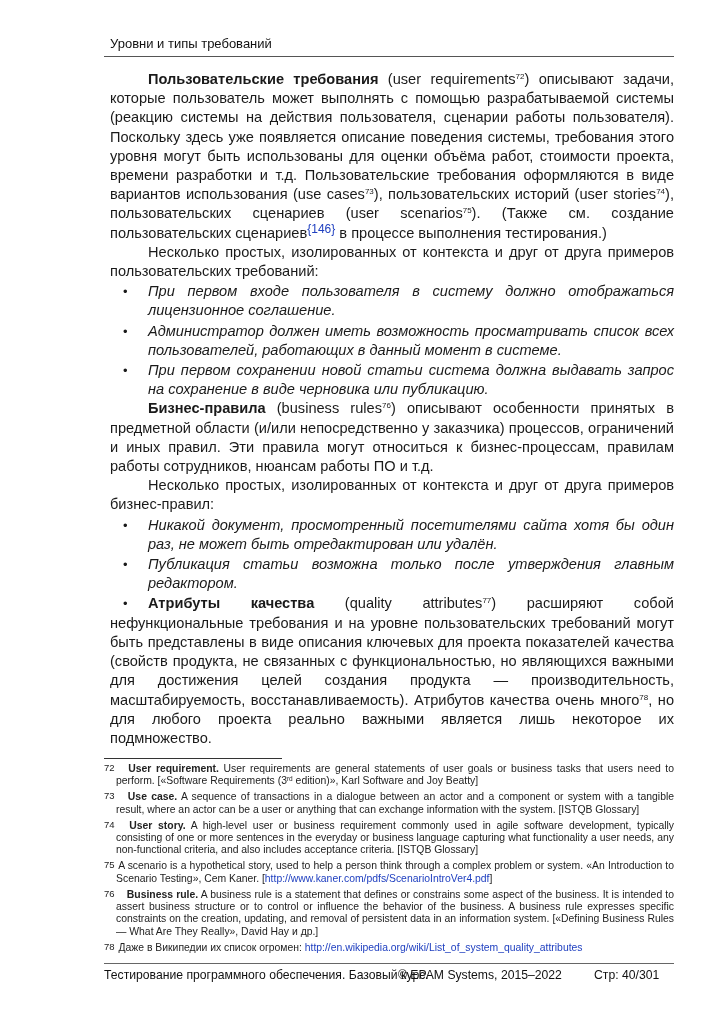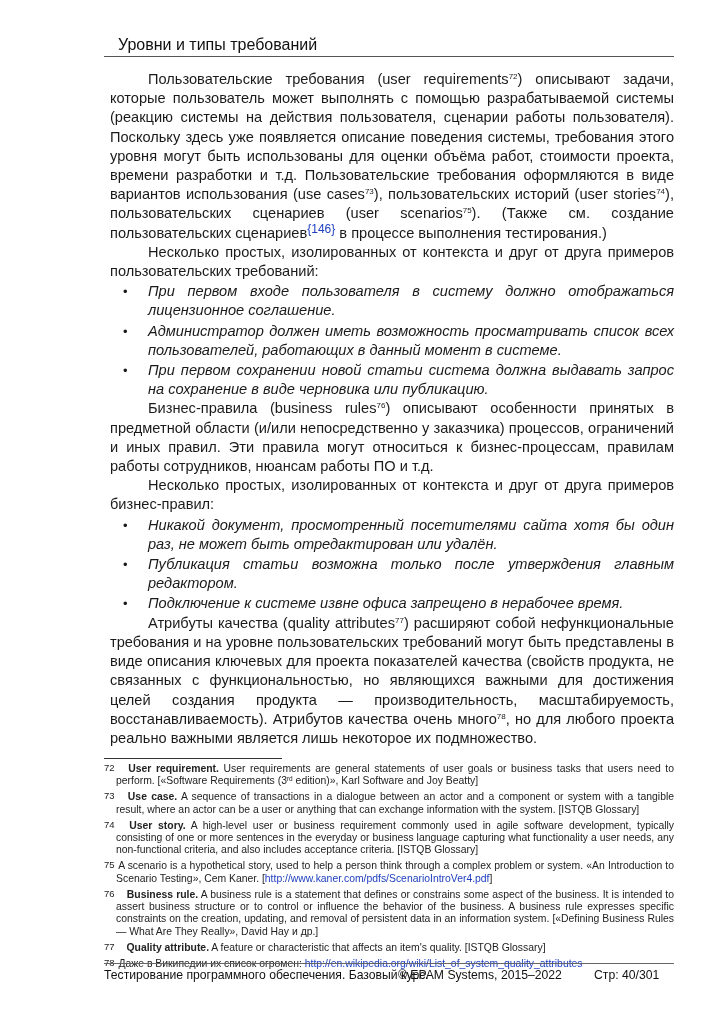--- a/index.html
+++ b/index.html
@@ -1,28 +1,28 @@
 <!DOCTYPE html>
 <html><head>
   <meta charset="utf-8">
   <style>
     html, body { margin: 0; padding: 0; background: #ffffff; }
     body { width: 725px; height: 1024px; position: relative; overflow: hidden;
            font-family: "Liberation Sans", sans-serif; color: #1a1a1a; }
     .page { position: absolute; left: 0; top: 0; width: 725px; height: 1024px; }
 
-    .running-header { position: absolute; left: 110px; top: 36px; font-size: 16px; color: #111; margin-left: 8px; }
+    .running-header { position: absolute; left: 110px; top: 36px; font-size: 13px; color: #111; }
     .header-rule { position: absolute; left: 104px; width: 570px; top: 56px; height: 0; border-top: 1px solid #555; }
 
     .body { position: absolute; left: 110px; width: 564px; top: 70px; font-size: 14.6px; line-height: 19.2px; }
     .body p { margin: 0; text-align: justify; }
     .body p.indent { text-indent: 38px; }
     .body p.section { }
     .body p.section-first { margin-top: 0; }
-    .term { font-weight: normal; }
+    .term { font-weight: bold; }
     sup.fn { font-size: 8px; vertical-align: 5px; line-height: 0; }
     sup.ref { font-size: 12px; vertical-align: 5px; line-height: 0; color: #3355cc; }
     ul.examples { margin: 0; padding: 0 0 0 38px; list-style: none; }
     ul.examples li { position: relative; font-style: italic; text-align: justify; margin-top: 1px; }
     ul.examples li .bullet { position: absolute; left: -25px; top: 0; font-style: normal; font-size: 13px; }
 
     .fn-rule { position: absolute; left: 104px; width: 178px; top: 758px; border-top: 1px solid #333; }
     .footnotes { position: absolute; left: 104px; width: 570px; top: 762px; font-size: 10.4px; line-height: 12.4px; color: #222; }
     .footnote { position: relative; padding-left: 12px; text-indent: -12px; margin-bottom: 2.5px; text-align: justify; }
     .fn-num { font-size: 9.5px; vertical-align: 1px; margin-right: 1px; }
@@ -51,34 +51,33 @@
       <li><span class="bullet">•</span><span>При первом входе пользователя в систему должно отображаться лицензионное соглашение.</span></li>
       <li><span class="bullet">•</span><span>Администратор должен иметь возможность просматривать список всех пользователей, работающих в данный момент в системе.</span></li>
       <li><span class="bullet">•</span><span>При первом сохранении новой статьи система должна выдавать запрос на сохранение в виде черновика или публикацию.</span></li>
     </ul>
 
     <p class="indent section"><span class="term">Бизнес-правила</span><span> (business rules</span><sup class="fn">76</sup><span>) описывают особенности принятых в предметной области (и/или непосредственно у заказчика) процессов, ограничений и иных правил. Эти правила могут относиться к бизнес-процессам, правилам работы сотрудников, нюансам работы ПО и т.д.</span></p>
     <p class="indent">Несколько простых, изолированных от контекста и друг от друга примеров бизнес-правил:</p>
     <ul class="examples">
       <li><span class="bullet">•</span><span>Никакой документ, просмотренный посетителями сайта хотя бы один раз, не может быть отредактирован или удалён.</span></li>
       <li><span class="bullet">•</span><span>Публикация статьи возможна только после утверждения главным редактором.</span></li>
-      <li><span class="bullet">•</span><span>Подключение к системе извне офиса запрещено в нерабочее время.</span></li>
+      <li><span class="bullet">•</span></li>
     </ul>
 
     <p class="indent section"><span class="term">Атрибуты качества</span><span> (quality attributes</span><sup class="fn">77</sup><span>) расширяют собой нефункциональные требования и на уровне пользовательских требований могут быть представлены в виде описания ключевых для проекта показателей качества (свойств продукта, не связанных с функциональностью, но являющихся важными для достижения целей создания продукта — производительность, масштабируемость, восстанавливаемость). Атрибутов качества очень много</span><sup class="fn">78</sup><span>, но для любого проекта реально важными является лишь некоторое их подмножество.</span></p>
   </div>
 
   <div class="fn-rule"></div>
   <div class="footnotes">
     <div class="footnote"><span class="fn-num">72</span> <span class="fn-term">User requirement.</span><span> User requirements are general statements of user goals or business tasks that users need to perform. [«Software Requirements (3</span><sup class="small">rd</sup><span> edition)», Karl Software and Joy Beatty]</span></div>
     <div class="footnote"><span class="fn-num">73</span> <span class="fn-term">Use case.</span><span> A sequence of transactions in a dialogue between an actor and a component or system with a tangible result, where an actor can be a user or anything that can exchange information with the system. [ISTQB Glossary]</span></div>
     <div class="footnote"><span class="fn-num">74</span> <span class="fn-term">User story.</span><span> A high-level user or business requirement commonly used in agile software development, typically consisting of one or more sentences in the everyday or business language capturing what functionality a user needs, any non-functional criteria, and also includes acceptance criteria. [ISTQB Glossary]</span></div>
     <div class="footnote"><span class="fn-num">75</span> <span>A scenario is a hypothetical story, used to help a person think through a complex problem or system. «An Introduction to Scenario Testing», Cem Kaner. [</span><span class="fn-link" style="color: rgb(32, 64, 192);">http://www.kaner.com/pdfs/ScenarioIntroVer4.pdf</span><span>]</span></div>
     <div class="footnote"><span class="fn-num">76</span> <span class="fn-term">Business rule.</span><span> A business rule is a statement that defines or constrains some aspect of the business. It is intended to assert business structure or to control or influence the behavior of the business. A business rule expresses specific constraints on the creation, updating, and removal of persistent data in an information system. [«Defining Business Rules — What Are They Really», David Hay и др.]</span></div>
-    <div class="footnote"><span class="fn-num">77</span> <span class="fn-term">Quality attribute.</span><span> A feature or characteristic that affects an item's quality. [ISTQB Glossary]</span></div>
     <div class="footnote"><span class="fn-num">78</span> <span>Даже в Википедии их список огромен: </span><span class="fn-link" style="color: rgb(32, 64, 192);">http://en.wikipedia.org/wiki/List_of_system_quality_attributes</span></div>
   </div>
 
   <div class="footer-rule"></div>
   <div class="footer footer-title">Тестирование программного обеспечения. Базовый курс.</div>
   <div class="footer footer-copy">© EPAM Systems, 2015–2022</div>
   <div class="footer footer-page">Стр: 40/301</div>
 </div>
 
 </body></html>

